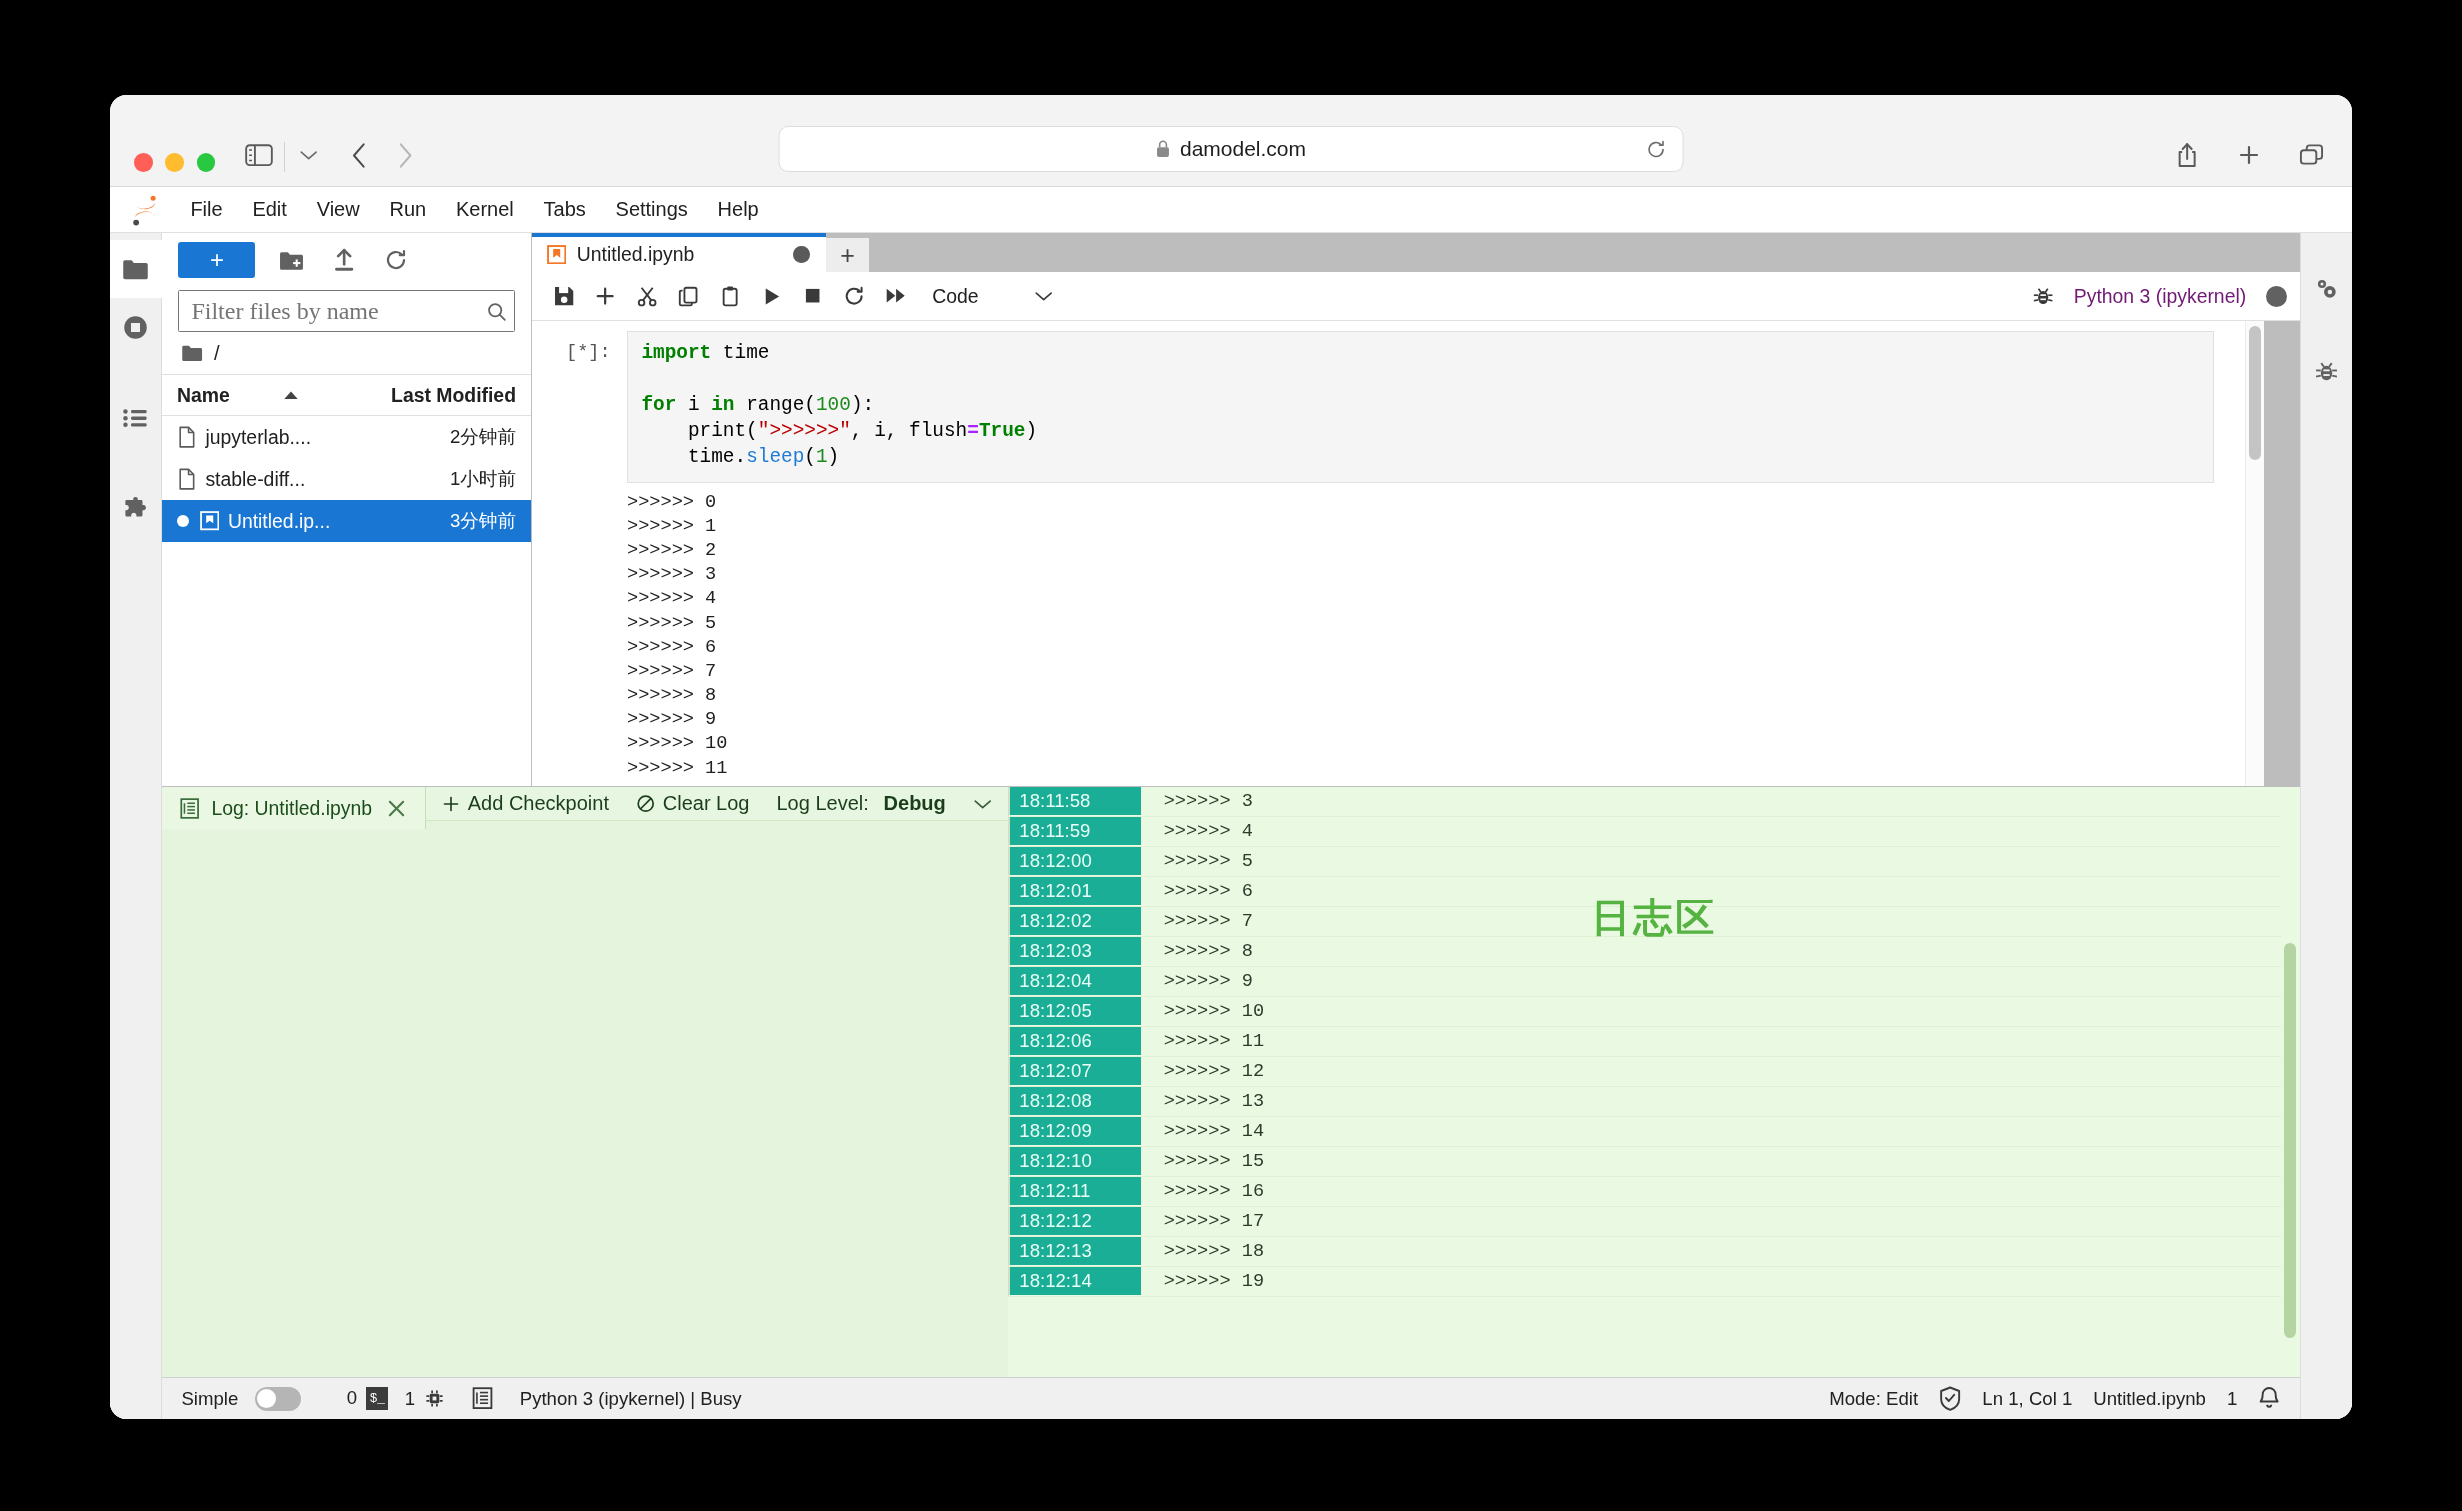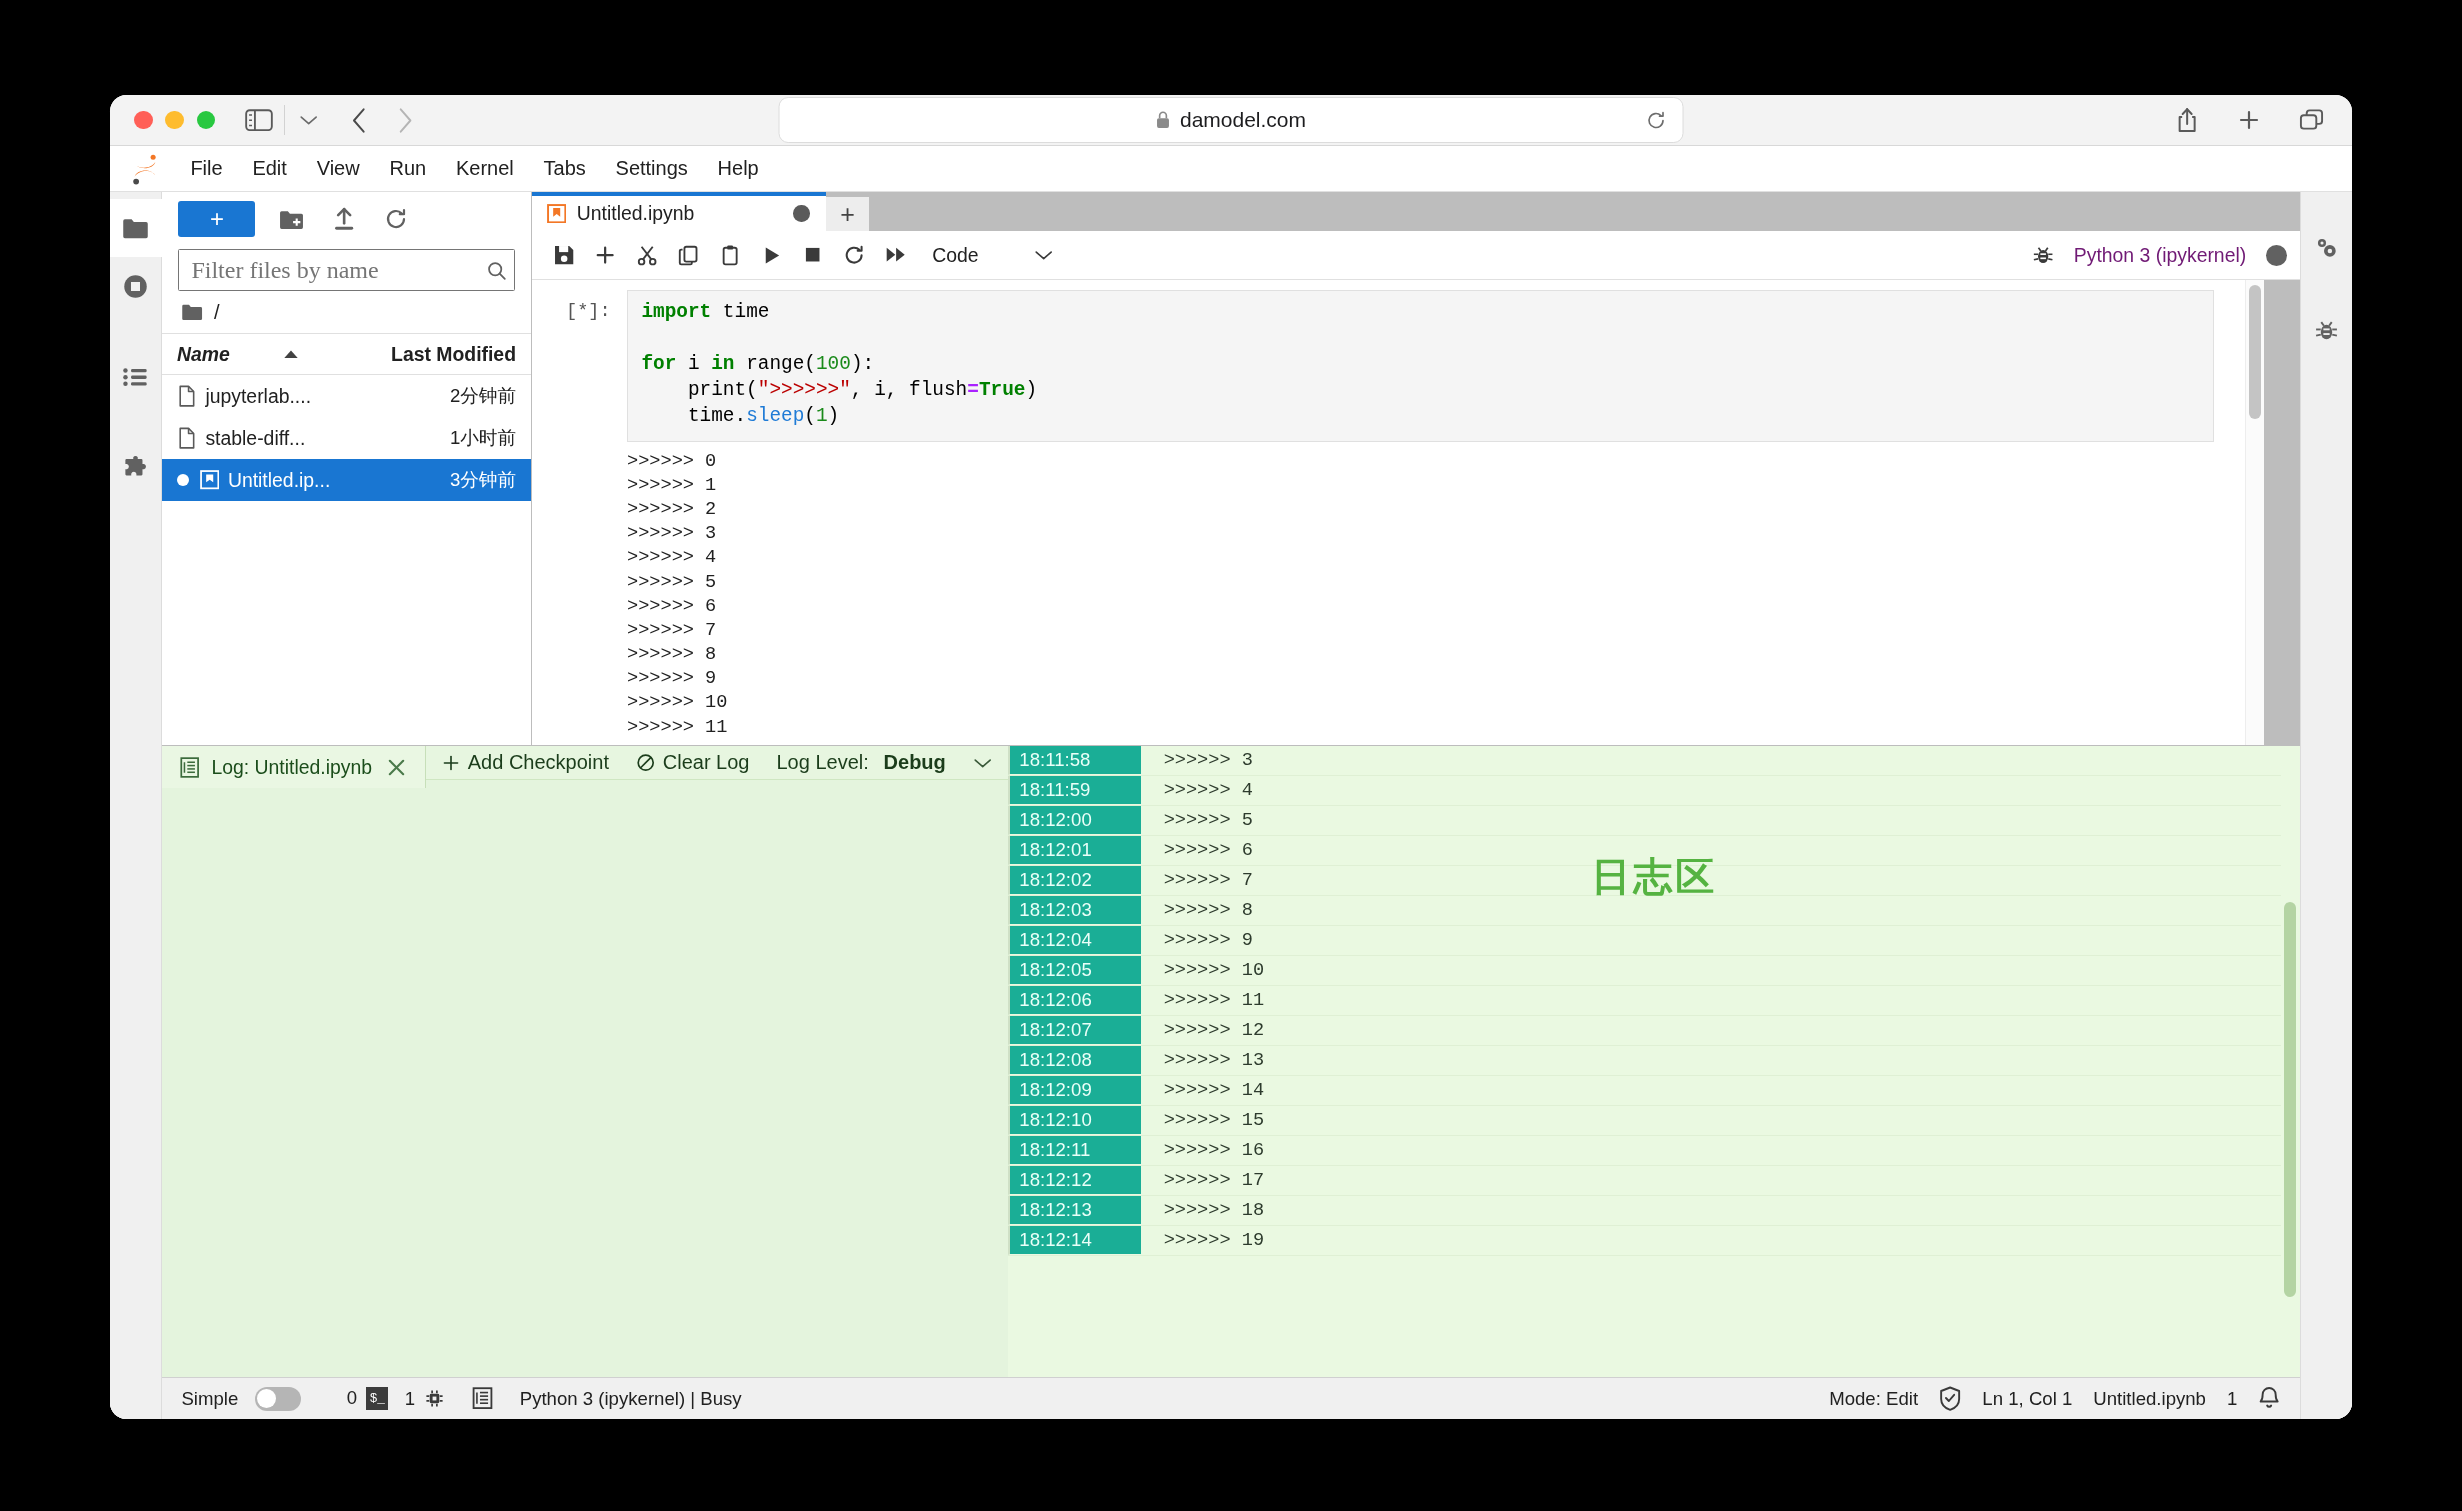--- a/index.html
+++ b/index.html
@@ -14,25 +14,25 @@
     left: 110px; top: 95px;
     width: 2242px; height: 1324px;
     background: #fff;
     border-radius: 16.4px;
     overflow: hidden;
     box-shadow: 0 13.4px 45px rgba(0,0,0,.55);
     display: flex; flex-direction: column;
   }
   
   .safari-bar {
-    height: 51px;
+    height: 92px;
     background: #f3f3f3;
     border-bottom: 0.7px solid #d8d8d8;
-    display: flex; align-items: center;
-    padding: 4px 24px;
+    display: flex; align-items: flex-end;
+    padding: 14px 24px;
     flex: 0 0 auto;
     position: relative;
   }
   .traffic { display: flex; gap: 12.7px; align-items: center; margin-right: 27px; }
   .dot { width: 18.6px; height: 18.6px; border-radius: 50%; }
   .dot.red { background: #ff5f57; }
   .dot.yellow { background: #febc2e; }
   .dot.green { background: #28c840; }
   .sf-btn {
     width: 34px; height: 34px;
@@ -126,21 +126,21 @@
     padding: 0 19.4px; gap: 10.4px;
     font-size: 20px; color: #212121;
   }
   .fb-header {
     display: flex; align-items: center;
     height: 42px;
     border-top: 0.7px solid #e0e0e0; border-bottom: 0.7px solid #e0e0e0;
     padding: 0 15px;
     font-size: 19.4px; font-weight: bold; color: #212121;
   }
-  .fb-header .name-col { flex: 1; display: flex; align-items: center; gap: 52px; font-style: italic; }
+  .fb-header .name-col { flex: 1; display: flex; align-items: center; gap: 52px; }
   .fb-header .mod-col { width: 142px; text-align: right; }
   .fb-row {
     display: flex; align-items: center;
     height: 42px; padding: 0 15px;
     font-size: 19.4px; color: #212121;
   }
   .fb-row .fname { flex: 1; display: flex; align-items: center; gap: 9px; overflow: hidden; white-space: nowrap; }
   .fb-row .fmod { width: 138px; text-align: right; font-size: 18.6px; }
   .fb-row.selected { background: #1976d2; color: #fff; }
   .fb-row .bullet { width: 12px; height: 12px; border-radius: 50%; background:#fff; margin-right:1.5px; flex:0 0 auto;}

